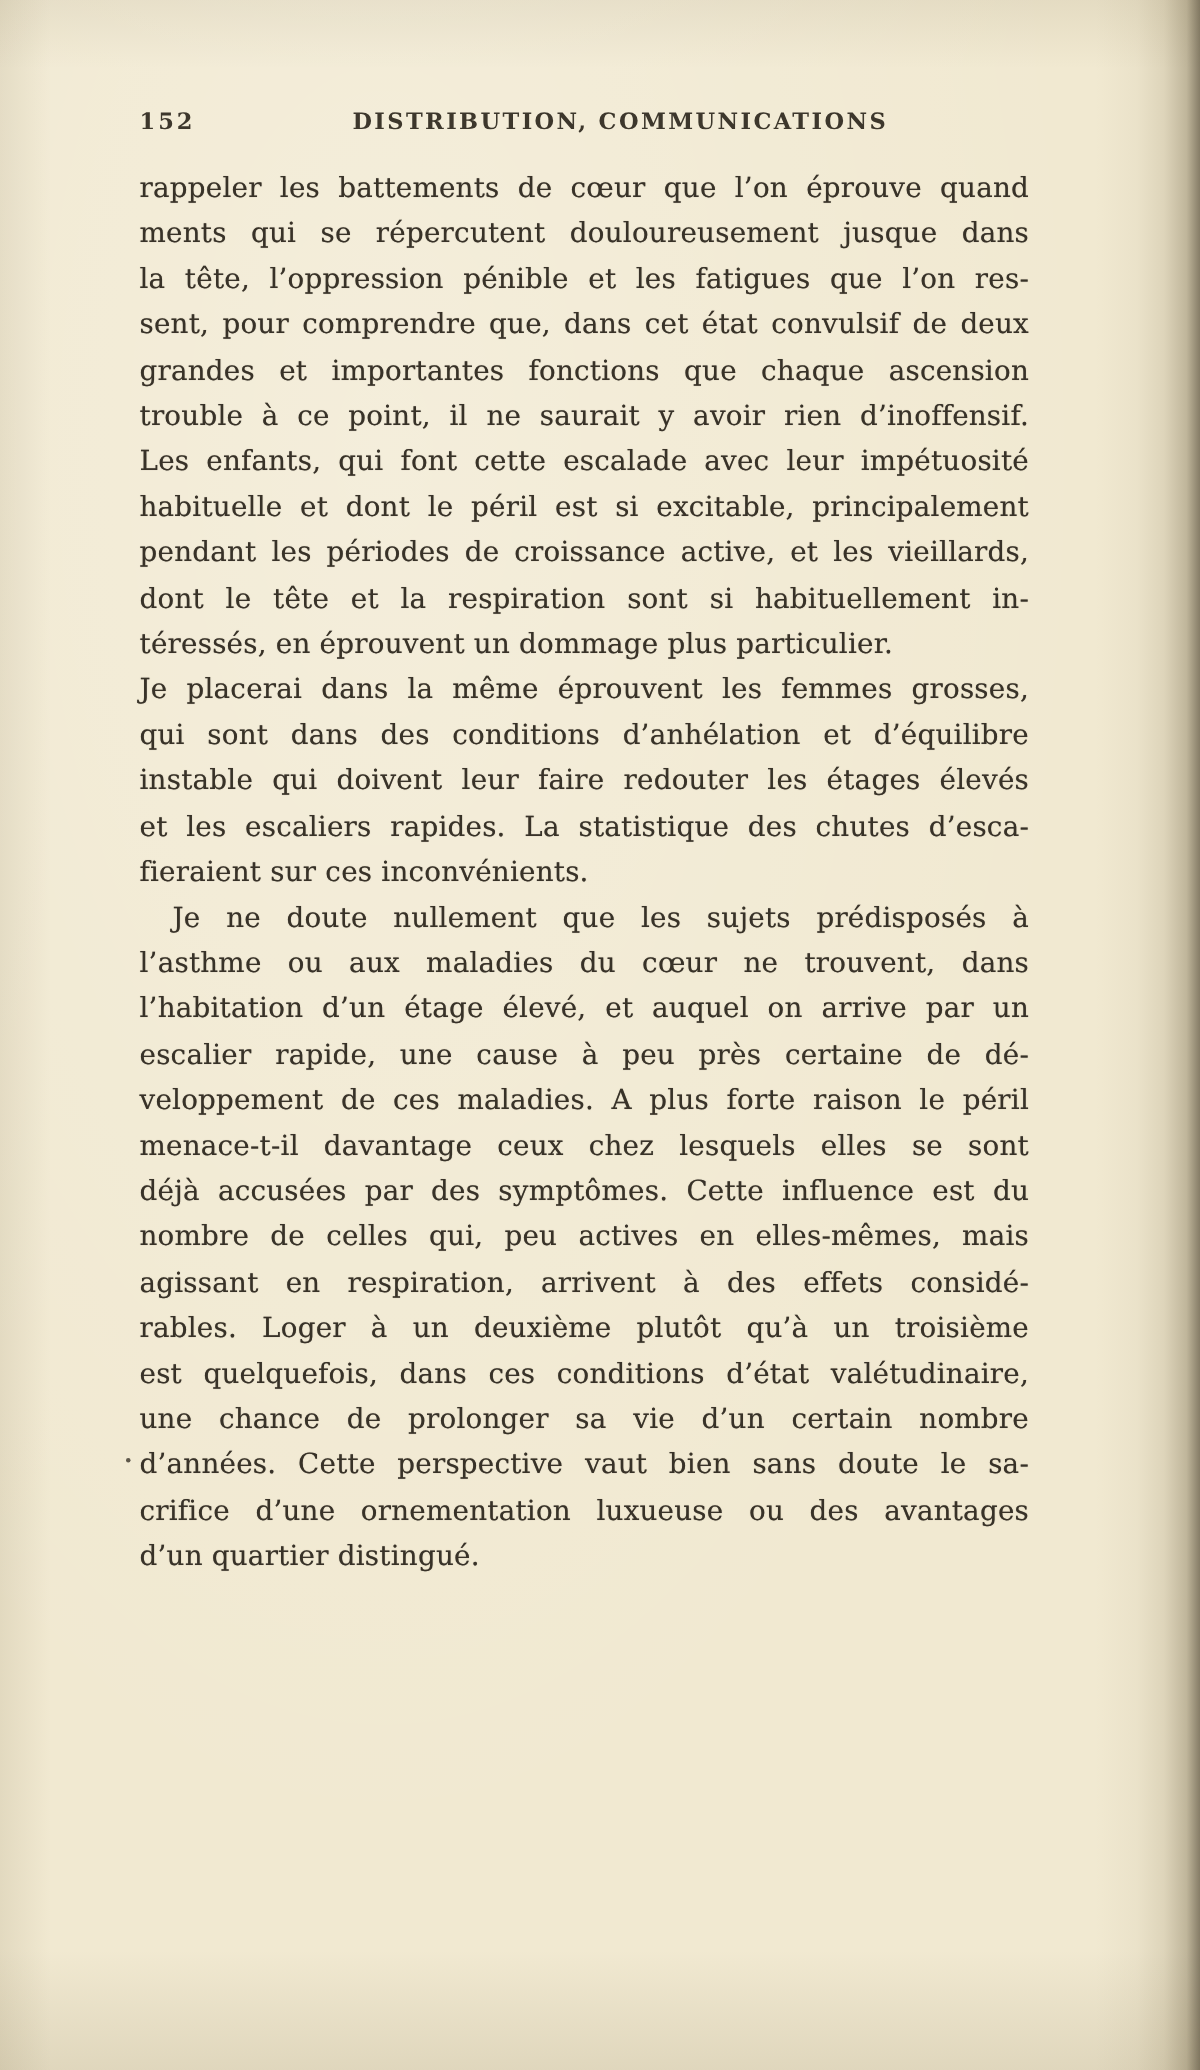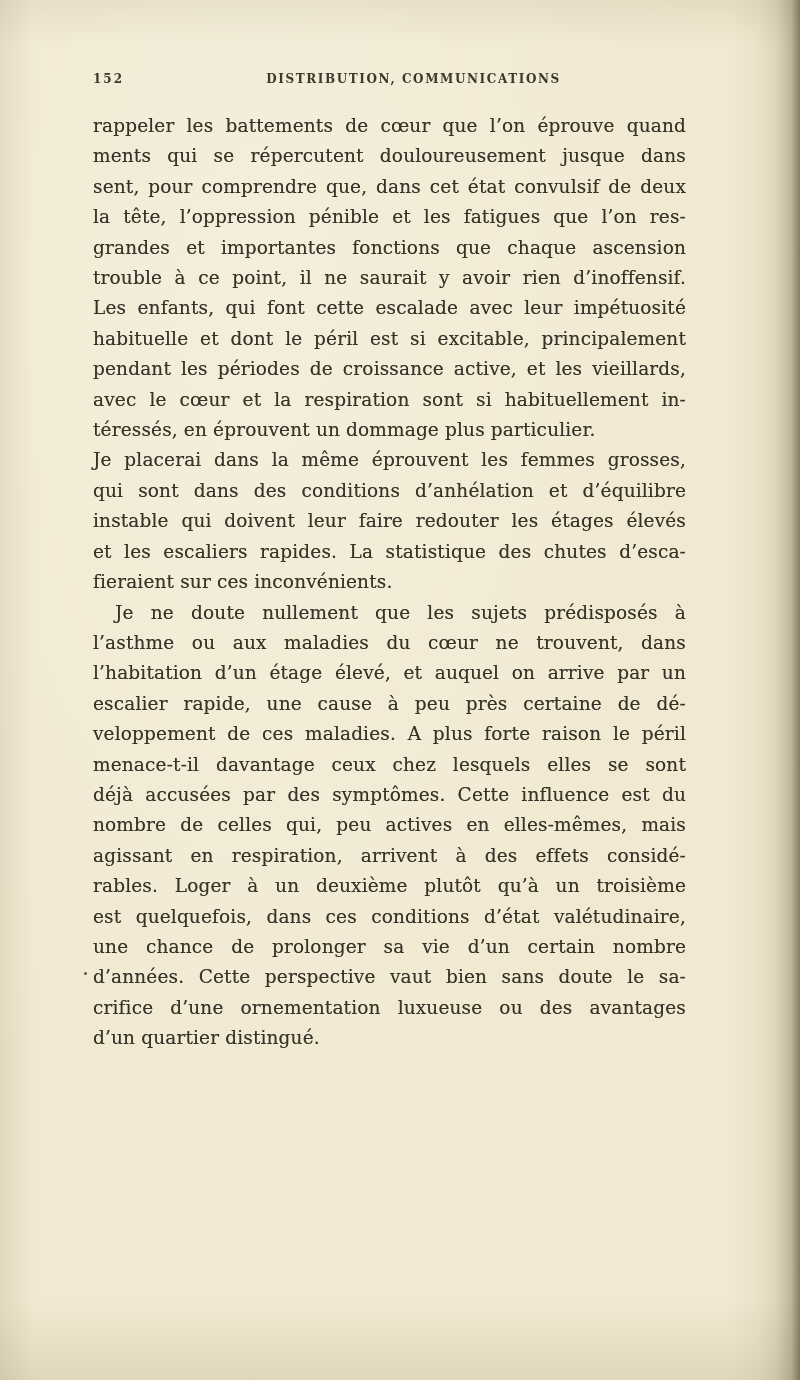--- a/index.html
+++ b/index.html
@@ -26,21 +26,21 @@
       linear-gradient(to top, rgba(118,102,64,0.14) 0px, rgba(118,102,64,0.0) 80px),
       linear-gradient(to bottom, rgba(118,102,64,0.10) 0px, rgba(118,102,64,0.0) 46px),
       #f1e9d1;
   }
   .running-header {
     position: absolute;
     left: 93px;
     right: 98px;
     top: 72px;
     height: 22px;
-    font-size: 12px;
+    font-size: 15px;
     letter-spacing: 1.6px;
     color: #3d372c;
   }
   .folio {
     position: absolute;
     left: 0;
     top: 0;
     letter-spacing: 2px;
     font-weight: bold;
   }
@@ -90,28 +90,28 @@
 <div class="page">
 
   <header class="running-header">
     <span class="folio">152</span>
     <span class="running-title">DISTRIBUTION, COMMUNICATIONS</span>
   </header>
 
   <main class="text-block">
       <div class="line">rappeler les battements de cœur que l’on éprouve quand</div>
       <div class="line">ments qui se répercutent douloureusement jusque dans</div>
+      <div class="line">la tête, l’oppression pénible et les fatigues que l’on res-</div>
       <div class="line">sent, pour comprendre que, dans cet état convulsif de deux</div>
-      <div class="line">la tête, l’oppression pénible et les fatigues que l’on res-</div>
       <div class="line">grandes et importantes fonctions que chaque ascension</div>
       <div class="line">trouble à ce point, il ne saurait y avoir rien d’inoffensif.</div>
       <div class="line">Les enfants, qui font cette escalade avec leur impétuosité</div>
       <div class="line">habituelle et dont le péril est si excitable, principalement</div>
       <div class="line">pendant les périodes de croissance active, et les vieillards,</div>
-      <div class="line">avec le cœur et la respiration sont si habituellement in-</div>
+      <div class="line">dont le tête et la respiration sont si habituellement in-</div>
       <div class="line par-last">téressés, en éprouvent un dommage plus particulier.</div>
       <div class="line">Je placerai dans la même éprouvent les femmes grosses,</div>
       <div class="line">qui sont dans des conditions d’anhélation et d’équilibre</div>
       <div class="line">instable qui doivent leur faire redouter les étages élevés</div>
       <div class="line">et les escaliers rapides. La statistique des chutes d’esca-</div>
       <div class="line par-last">fieraient sur ces inconvénients.</div>
       <div class="line indent">Je ne doute nullement que les sujets prédisposés à</div>
       <div class="line">l’asthme ou aux maladies du cœur ne trouvent, dans</div>
       <div class="line">l’habitation d’un étage élevé, et auquel on arrive par un</div>
       <div class="line">escalier rapide, une cause à peu près certaine de dé-</div>

